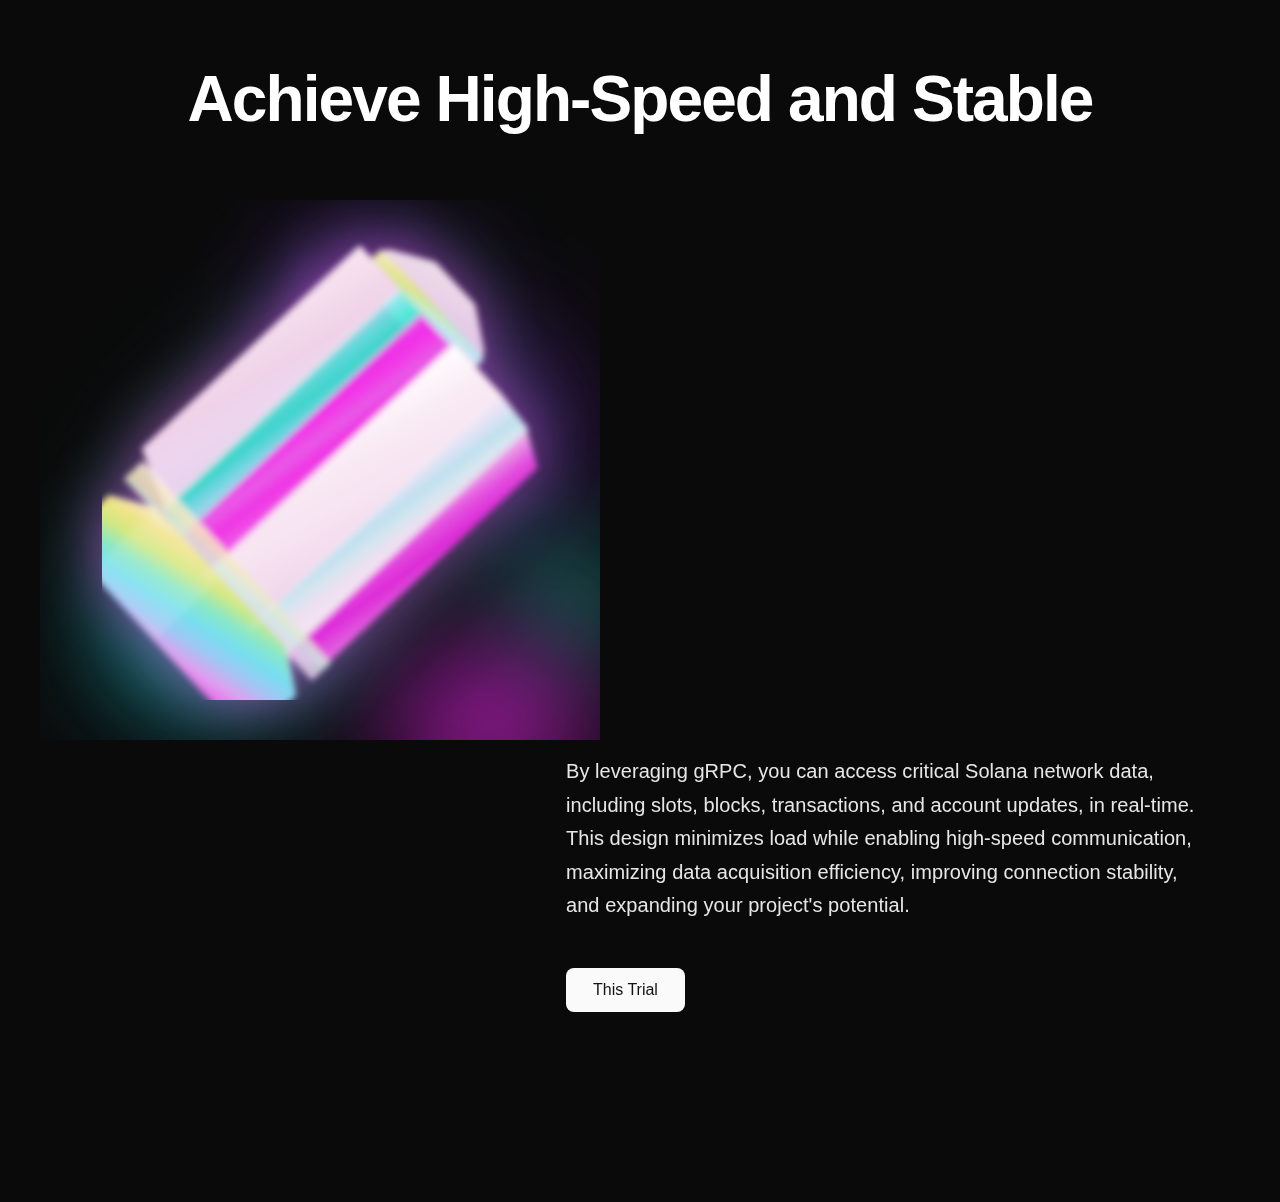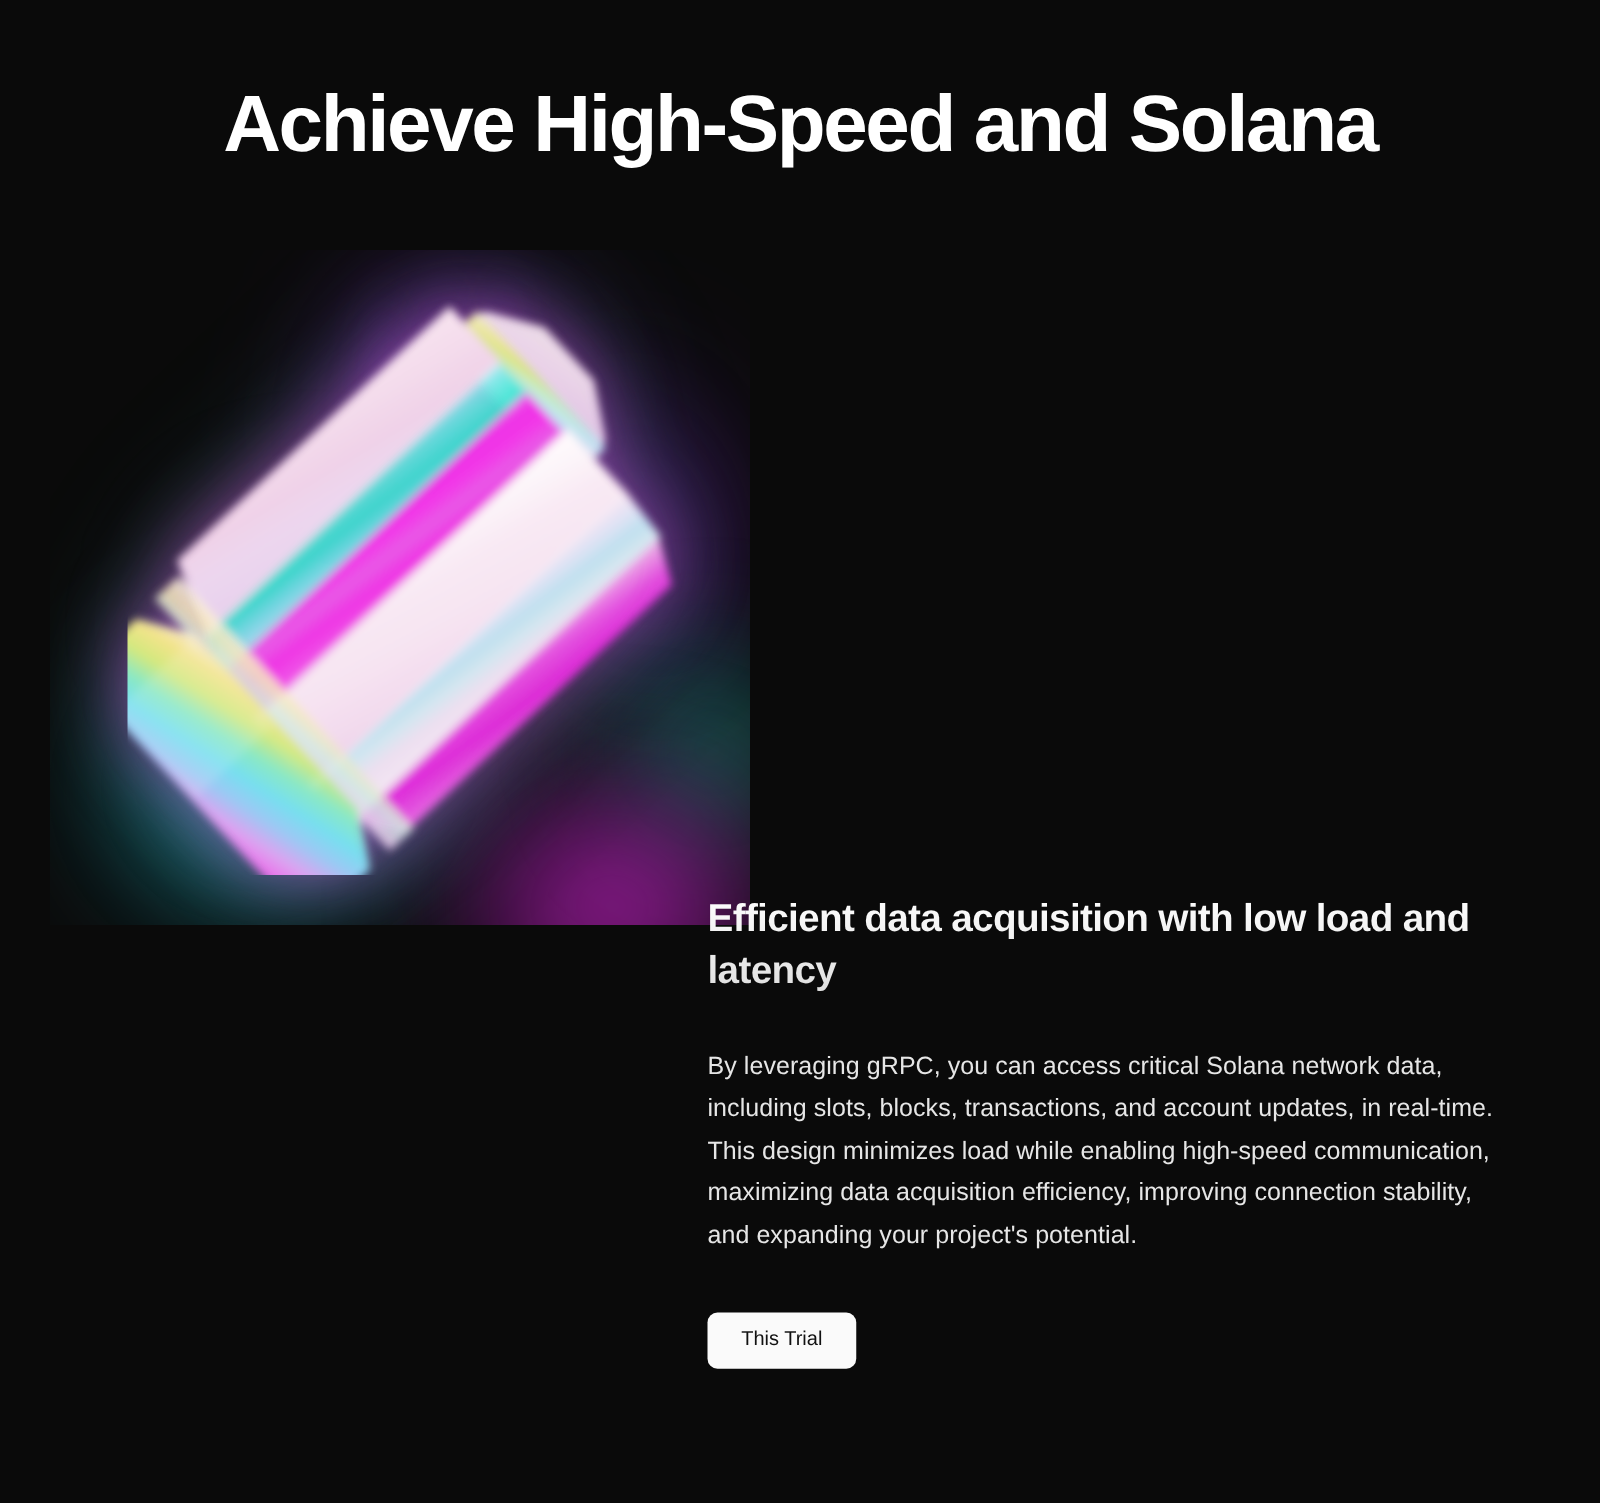--- a/index.html
+++ b/index.html
@@ -146,21 +146,21 @@
     line-height:1.2;
     cursor:pointer;
   }
 </style>
 </head>
 <body>
 
 <div class="page">
 
   <h1 class="headline">
-    <span class="l1">Achieve High-Speed and Solana</span>
+    <span class="l1">Achieve High-Speed and Stable</span>
   </h1>
 
   <div class="art">
 
     <div class="glow violet-top"></div>
     <div class="glow violet-right"></div>
     <div class="shaft s1"></div>
     <div class="shaft s2"></div>
     <div class="shaft s3"></div>
     <div class="glow magenta-mid"></div>
@@ -303,18 +303,17 @@
             <line x1="104" y1="54" x2="256" y2="54" stroke="#fff6de" stroke-opacity="0.5" stroke-width="2"></line>
             <line x1="98" y1="414" x2="140" y2="388" stroke="#ffffff" stroke-opacity="0.35" stroke-width="1.6"></line>
             <line x1="330" y1="388" x2="372" y2="414" stroke="#ffffff" stroke-opacity="0.35" stroke-width="1.6"></line>
           </g>
         </g>
       </svg>
     </div>
   </div>
 
   <div class="copy">
-    <h2>Efficient data acquisition with low load and latency</h2>
     <p>By leveraging gRPC, you can access critical Solana network data, including slots, blocks, transactions, and account updates, in real-time. This design minimizes load while enabling high-speed communication, maximizing data acquisition efficiency, improving connection stability, and expanding your project's potential.</p>
     <button class="cta" type="button">This Trial</button>
   </div>
 
 </div>
 
 </body></html>

